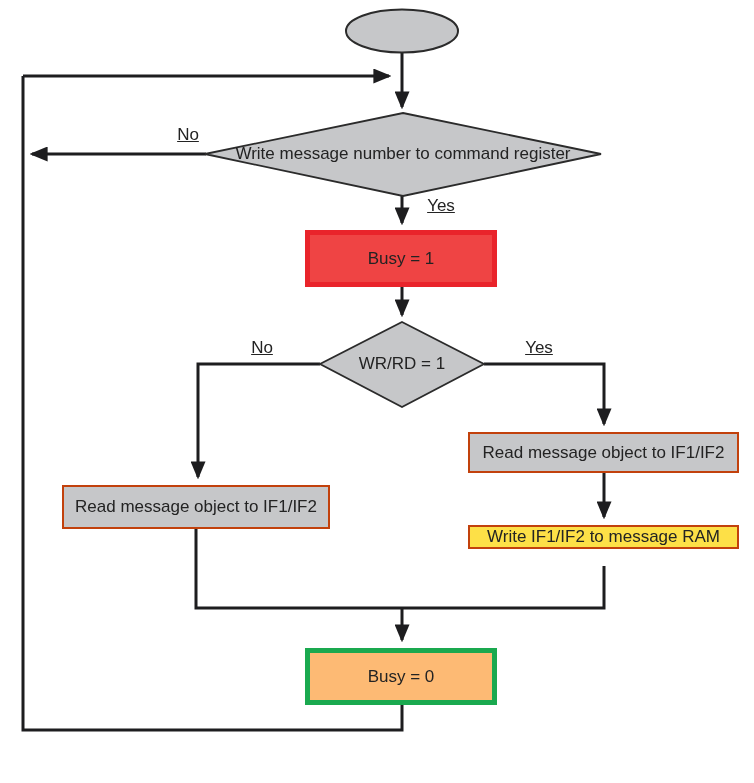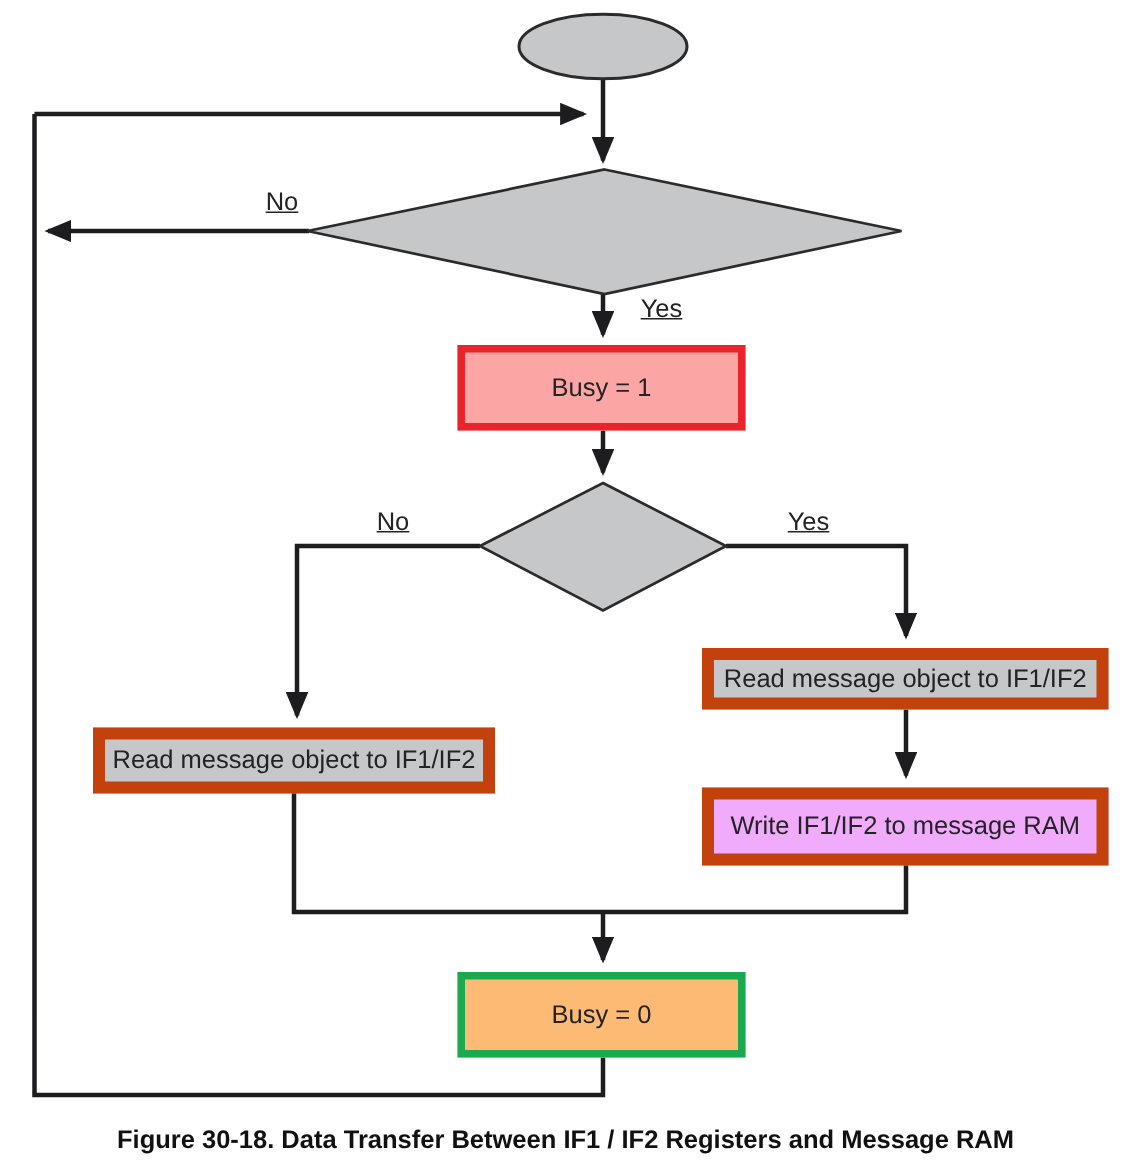--- a/index.html
+++ b/index.html
@@ -34,21 +34,21 @@
   .box {
     position: absolute;
     box-sizing: border-box;
     display: flex;
     align-items: center;
     justify-content: center;
     text-align: center;
     font-size: 17px;
     color: #232323;
     background: #c6c7c9;
-    border: 8px solid #c2410c;
+    border: 2px solid #c2410c;
   }
   .status-box {
     border-width: 5px;
     border-style: solid;
   }
   .edge-label {
     position: absolute;
     font-size: 17px;
     color: #232323;
     text-align: center;
@@ -101,35 +101,36 @@
     <path d="M402 608 V640" stroke="#1d1d1f" stroke-width="3" fill="none" marker-end="url(#arrow)"></path>
 
     <ellipse cx="402" cy="31" rx="56" ry="21.5" stroke="#2b2b2b" stroke-width="2" fill="#c6c7c9"></ellipse>
 
     <polygon points="403,113 601,154 403,196 205,154" stroke="#2b2b2b" stroke-width="1.8" fill="#c6c7c9"></polygon>
 
     <polygon points="402,322 484,364 402,407 320,364" stroke="#2b2b2b" stroke-width="1.8" fill="#c6c7c9"></polygon>
   </svg>
 
 
+  <div class="node-label" style="left:205px; top:113px; width:396px; height:83px;">Write message number to command register</div>
 
+  <div class="node-label" style="left:320px; top:322px; width:164px; height:85px;">WR/RD = 1</div>
 
-  <div class="box status-box" style="left: 305px; top: 230px; width: 192px; height: 57px; background-color: #fca5a5; border-color: rgb(233, 36, 43);">Busy = 1</div>
+  <div class="box status-box" style="left: 305px; top: 230px; width: 192px; height: 57px; background-color: #ef4444; border-color: rgb(233, 36, 43);">Busy = 1</div>
 
   <div class="box" style="left: 62px; top: 485px; width: 268px; height: 44px; background-color: rgb(198, 199, 201);">Read message object to IF1/IF2</div>
 
   <div class="box" style="left: 468px; top: 432px; width: 271px; height: 41px; background-color: rgb(198, 199, 201);">Read message object to IF1/IF2</div>
 
-  <div class="box" style="left: 468px; top: 525px; width: 271px; height: 52px; background-color: #f0abfc;">Write IF1/IF2 to message RAM</div>
+  <div class="box" style="left: 468px; top: 525px; width: 271px; height: 24px; background-color: #fde047;">Write IF1/IF2 to message RAM</div>
 
   <div class="box status-box" style="left: 305px; top: 648px; width: 192px; height: 57px; background-color: #fdba74; border-color: rgb(26, 169, 79);">Busy = 0</div>
 
   <div class="edge-label" style="left:170px; top:126px; width:36px;">No</div>
 
   <div class="edge-label" style="left:419px; top:197px; width:44px;">Yes</div>
 
   <div class="edge-label" style="left:244px; top:339px; width:36px;">No</div>
 
   <div class="edge-label" style="left:517px; top:339px; width:44px;">Yes</div>
 
-  <div class="caption">Figure 30-18. Data Transfer Between IF1 / IF2 Registers and Message RAM</div>
 
 </div>
 
 </body></html>

